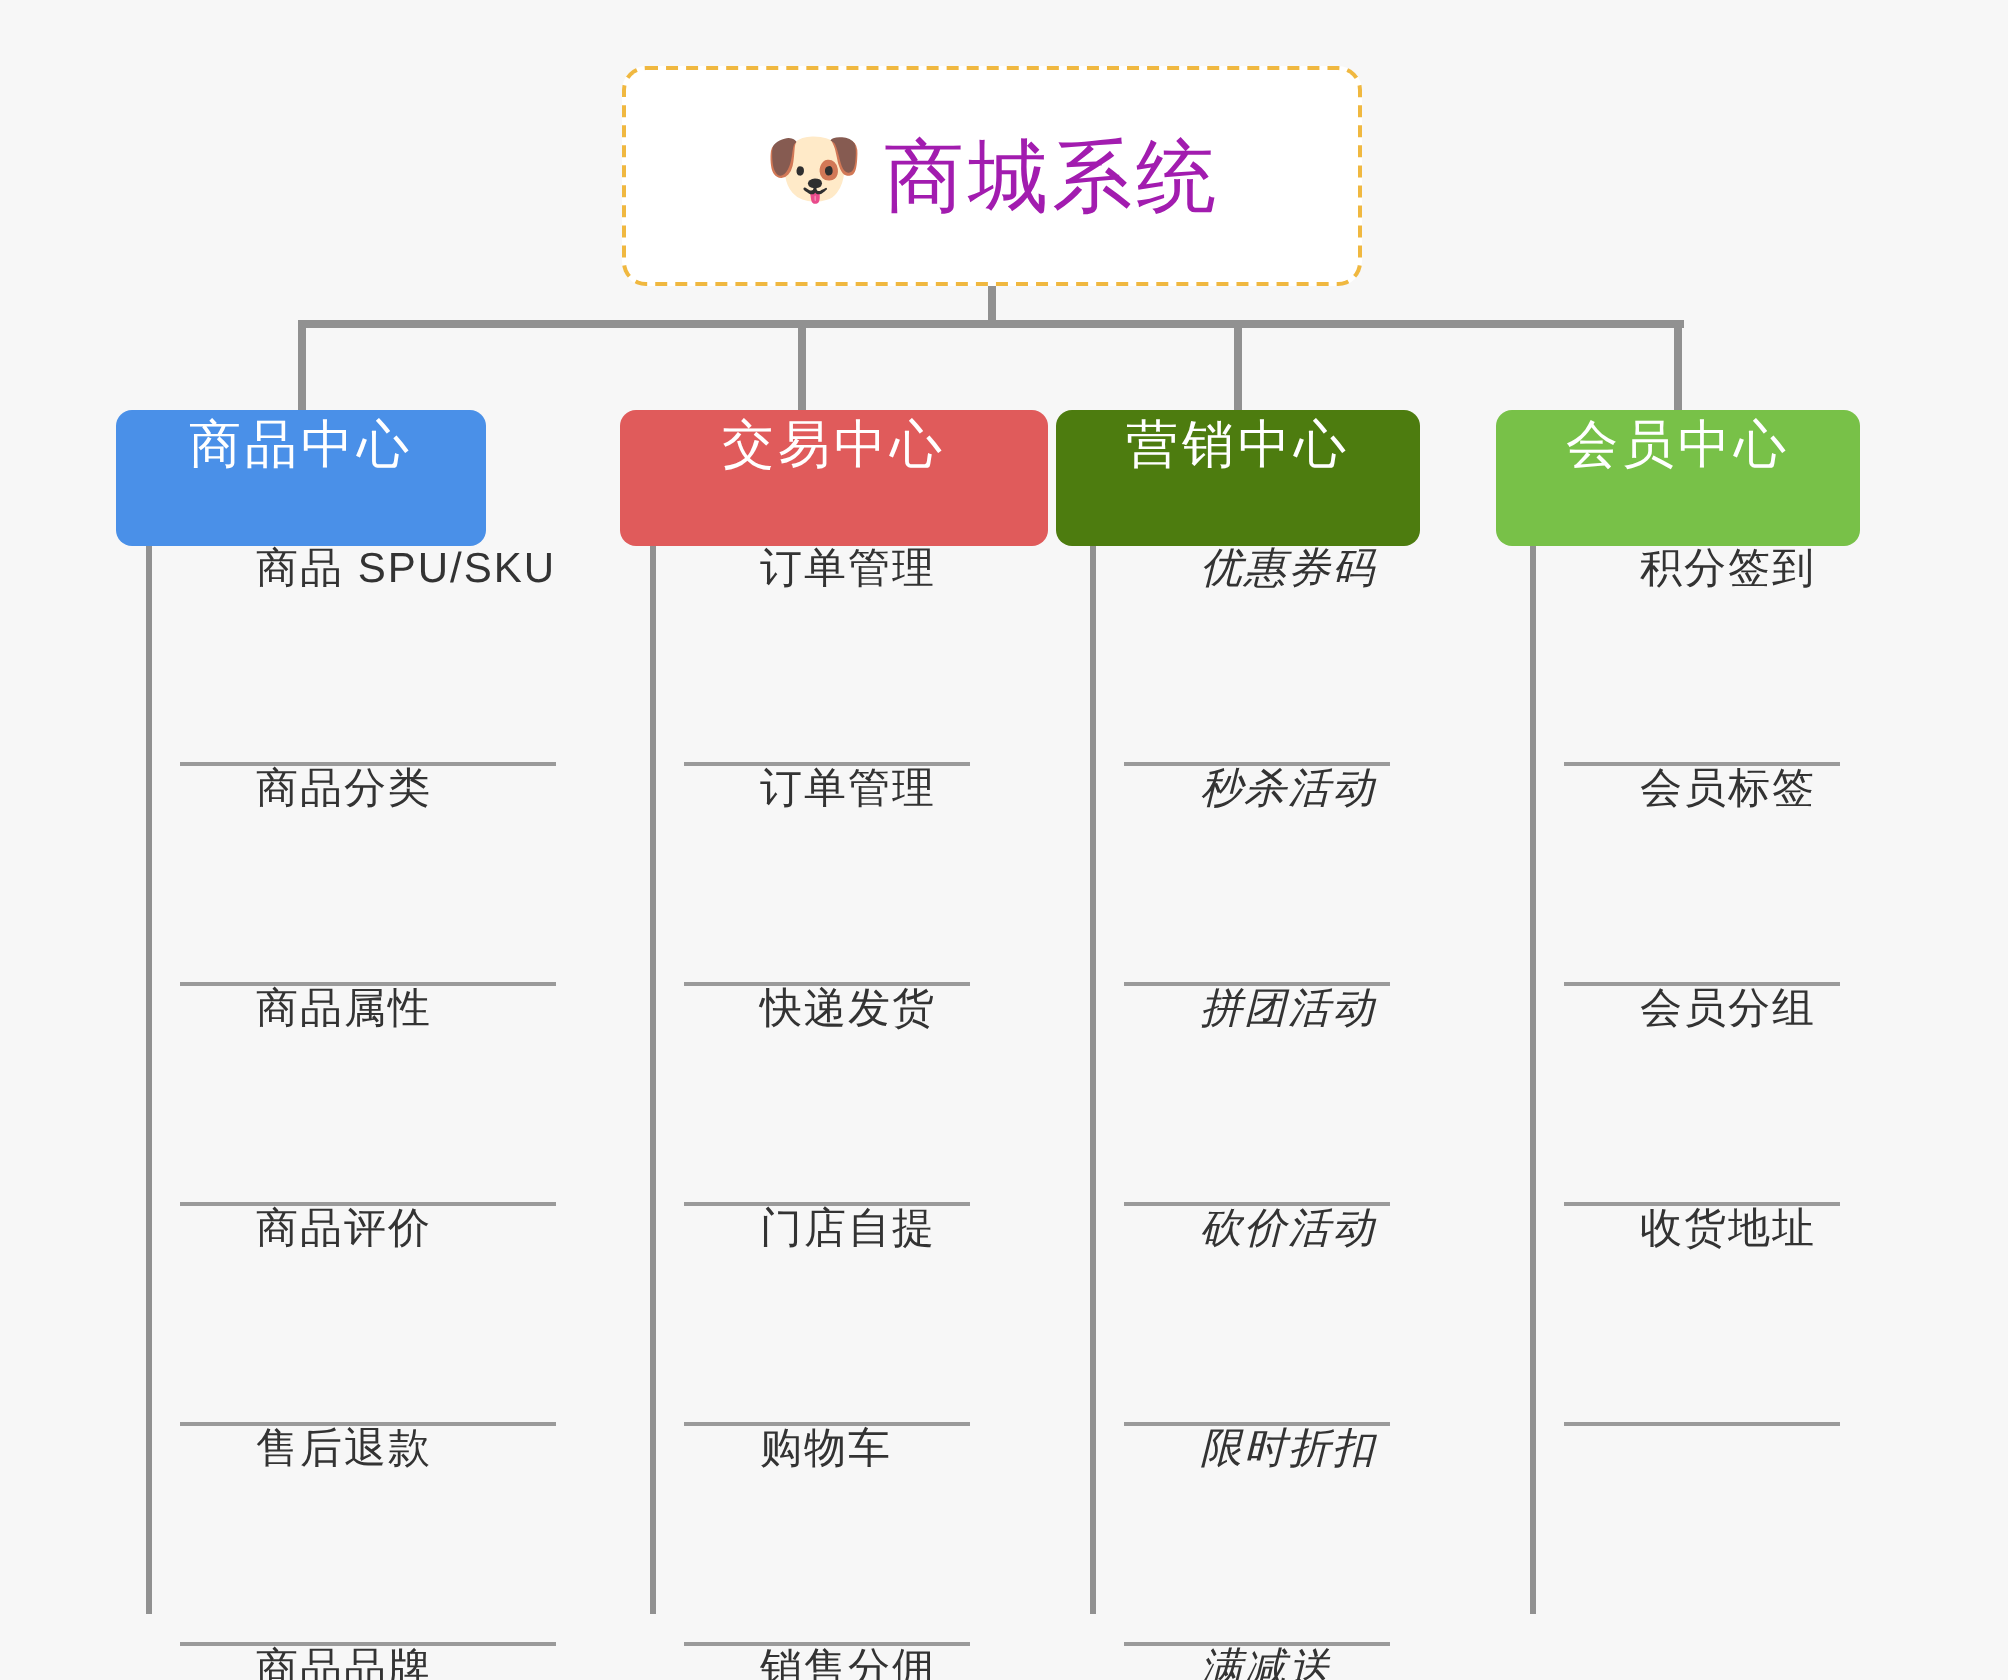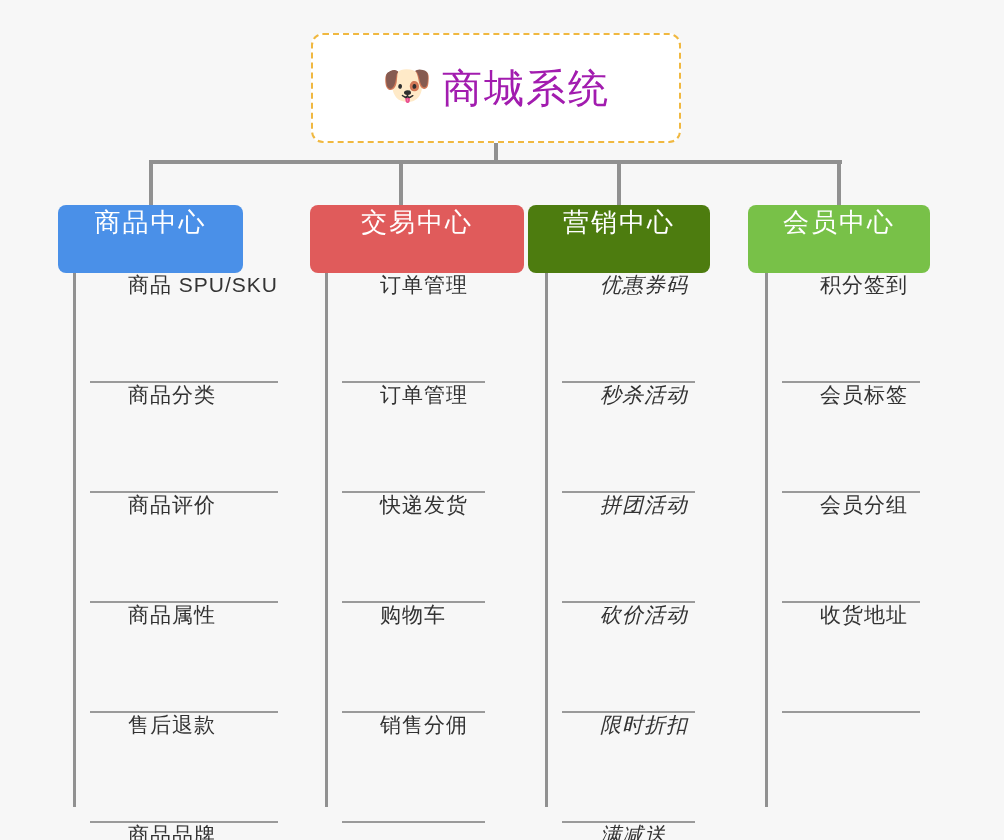--- a/index.html
+++ b/index.html
@@ -150,24 +150,24 @@
       </div>
       <div class="leaf-col" style="left: 73px; width: 205px; height: 534px;">
         <div class="leaf-trunk" style="height: 534px;"></div>
         <div class="leaf-item">
           <span class="leaf-label">商品 SPU/SKU</span>
         </div>
         <div class="leaf-item">
           <span class="leaf-label">商品分类</span>
         </div>
         <div class="leaf-item">
+          <span class="leaf-label">商品属性</span>
+        </div>
+        <div class="leaf-item">
           <span class="leaf-label">商品评价</span>
-        </div>
-        <div class="leaf-item">
-          <span class="leaf-label">商品属性</span>
         </div>
         <div class="leaf-item">
           <span class="leaf-label">售后退款</span>
         </div>
         <div class="leaf-item">
           <span class="leaf-label">商品品牌</span>
         </div>
       </div>
       <div class="cat-box" style="left: 310px; width: 214px; background: rgb(224, 91, 91);">
         <span>交易中心</span>
@@ -177,20 +177,23 @@
         <div class="leaf-item">
           <span class="leaf-label">订单管理</span>
         </div>
         <div class="leaf-item">
           <span class="leaf-label">订单管理</span>
         </div>
         <div class="leaf-item">
           <span class="leaf-label">快递发货</span>
         </div>
         <div class="leaf-item">
+          <span class="leaf-label">门店自提</span>
+        </div>
+        <div class="leaf-item">
           <span class="leaf-label">购物车</span>
         </div>
         <div class="leaf-item">
           <span class="leaf-label">销售分佣</span>
         </div>
       </div>
       <div class="cat-box" style="left: 528px; width: 182px; background: #4d7c0f;">
         <span>营销中心</span>
       </div>
       <div class="leaf-col" style="left: 545px; width: 150px; height: 534px; font-style: italic;">

